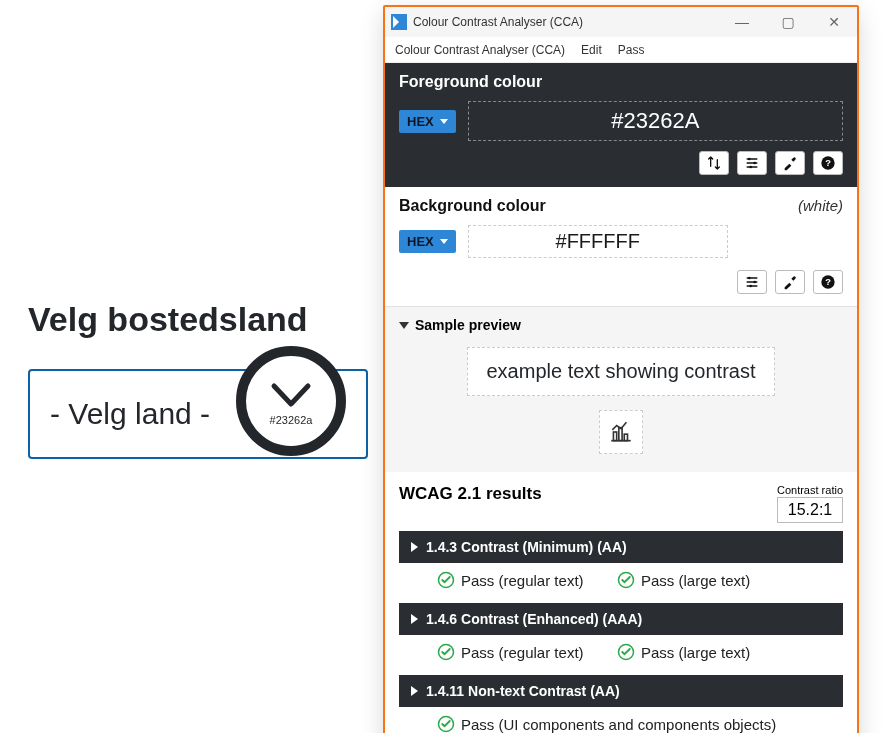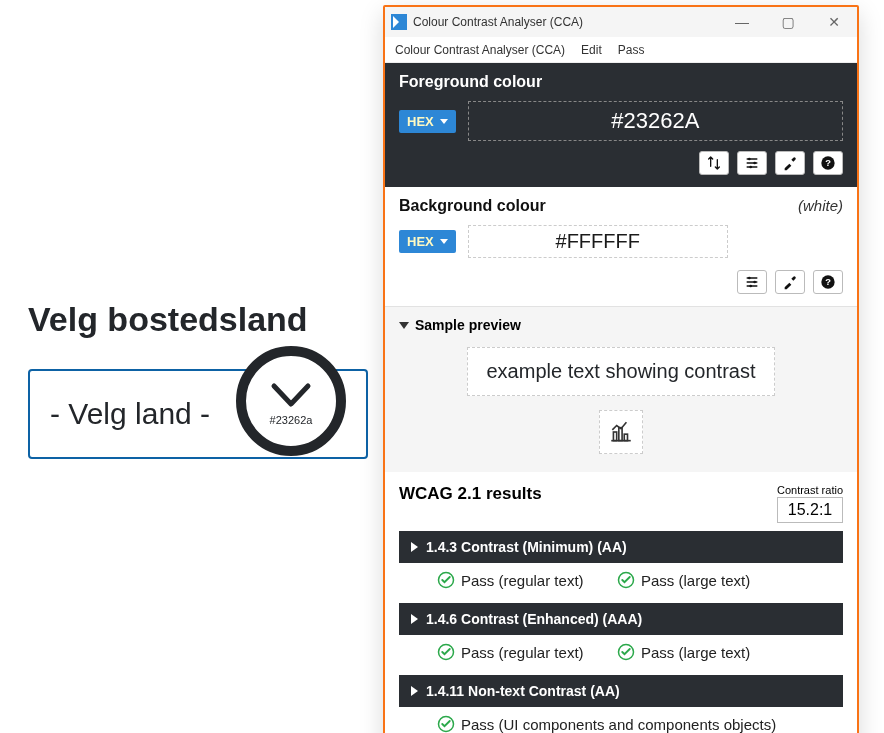--- a/index.html
+++ b/index.html
@@ -88,21 +88,21 @@
 
   .menubar { height:26px; background:#fff; display:flex; gap:16px; align-items:center; padding:0 10px; font-size:12px; color:#333; border-bottom:1px solid #eee;}
 
   
   .panel-dark {
     background:#2a2e33; color:#fff; padding:10px 14px 12px 14px;
   }
   .panel-title { font-size:16px; font-weight:700; margin-bottom:10px; }
   .row { display:flex; align-items:center; gap:12px; }
   .hex-select {
-    background:#2d87d6; color:#fef9c3; font-size:13px; font-weight:700;
+    background:#2d87d6; color:#0f172a; font-size:13px; font-weight:700;
     border:none; padding:4px 8px; display:flex; align-items:center; gap:6px;
     border-radius:2px;
   }
   .hex-select .tri { width:0;height:0;border-left:4px solid transparent;border-right:4px solid transparent;border-top:5px solid #fff;}
   .value-box {
     flex:1; text-align:center; font-size:22px; padding:6px 10px;
     border:1px dashed #888; background:transparent; color:inherit;
   }
   .toolbar { display:flex; gap:8px; justify-content:flex-end; margin-top:10px; }
   .tool-btn {

